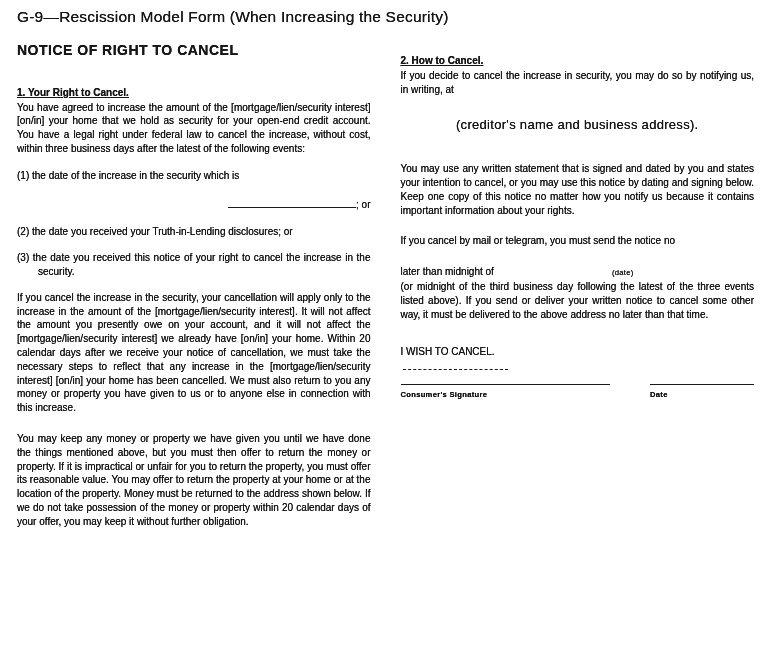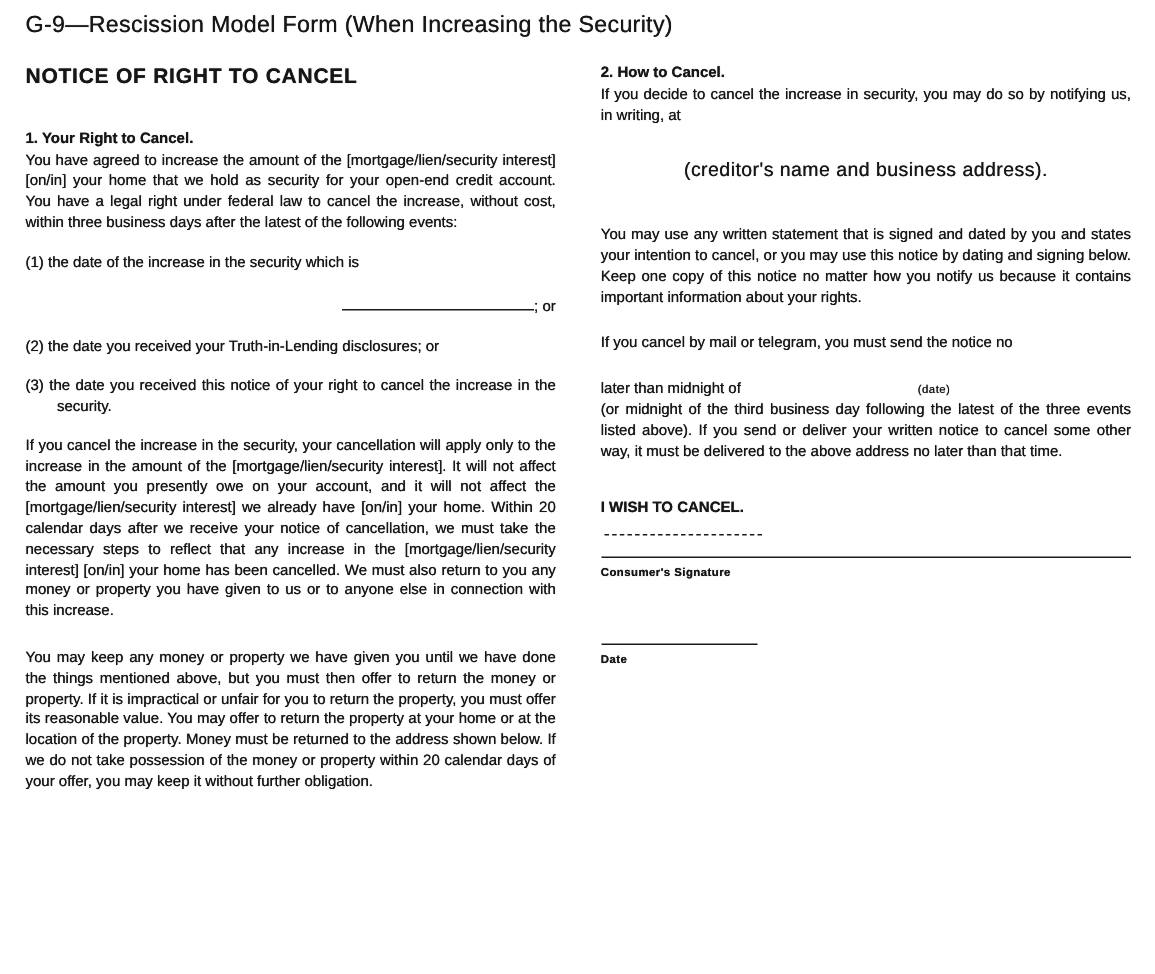--- a/index.html
+++ b/index.html
@@ -38,22 +38,23 @@
   }
   .notice-heading {
     font-weight: bold;
     font-size: 14px;
     letter-spacing: 0.5px;
     margin: 2px 0 28px 0;
     text-align: left;
   }
   .sec-title {
     font-weight: bold;
-    margin: 0 0 1px 0;
+    margin: 12px 0 1px 0;
     text-align: left;
+    text-decoration: underline;
   }
   p { margin: 0 0 13px 0; }
   .hang {
     padding-left: 21px;
     text-indent: -21px;
     margin: 0 0 12px 0;
     text-align: justify;
   }
   .fill-row {
     margin: 15px 0 14px 70px;
@@ -75,35 +76,34 @@
   }
   .midnight-row {
     display: flex;
     align-items: baseline;
     margin: 17px 0 0 0;
     text-align: left;
   }
   .midnight-gap { flex: 0 0 118px; }
   .date-caption { font-size: 7.6px; letter-spacing: 0.3px; }
   .wish {
-    font-weight: bold;
+    font-weight: normal;
     margin: 24px 0 10px 0;
     text-align: left;
   }
   .short-dash-line {
     width: 105px;
     border-bottom: 1.4px dashed #1a1a1a;
     height: 1px;
     margin: 0 0 14px 2px;
   }
   .sig-row {
     display: flex;
     gap: 40px;
     margin-top: 2px;
-    flex-direction: column;
   }
   .sig-field { border-top: 1.4px solid #1a1a1a; padding-top: 3px; }
   .sig-field.signature { flex: 1; }
   .sig-field.date { width: 104px; }
   .sig-label {
     font-size: 7.6px;
     font-weight: bold;
     letter-spacing: 0.3px;
     text-align: left;
   }

